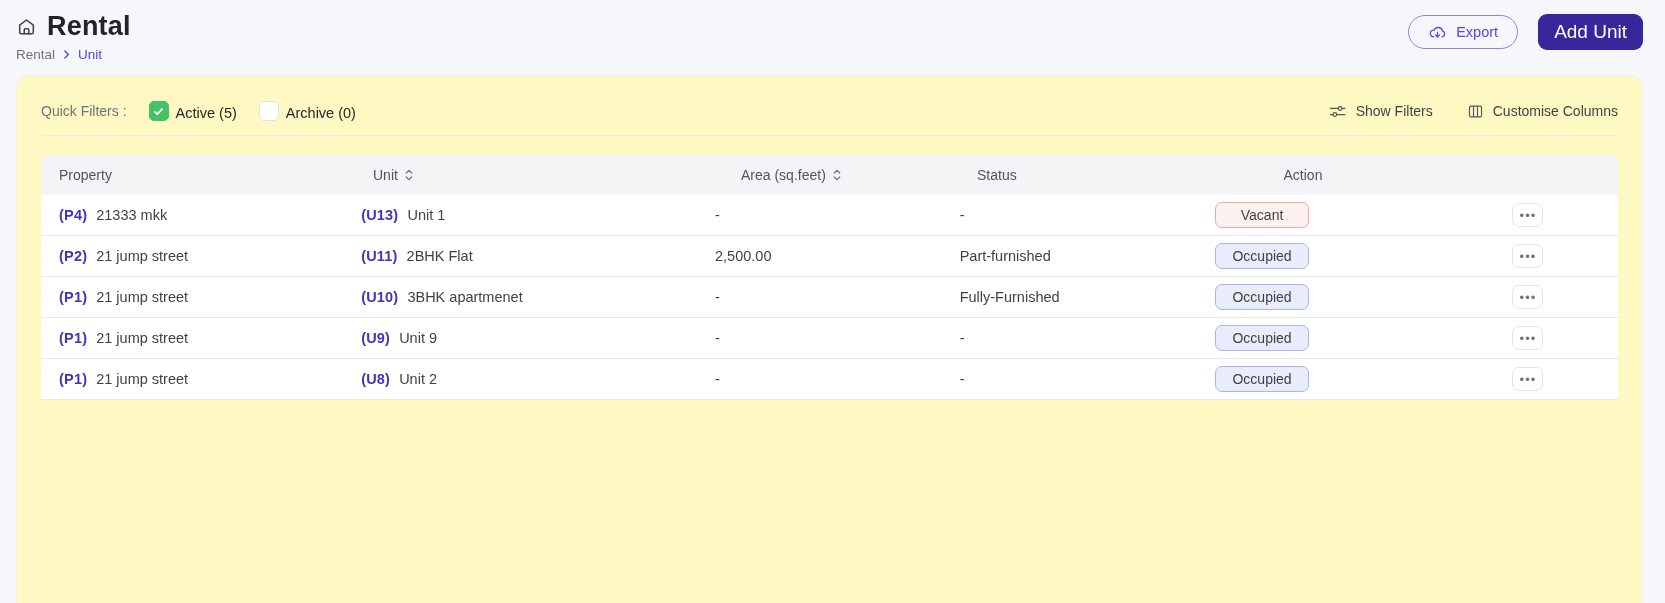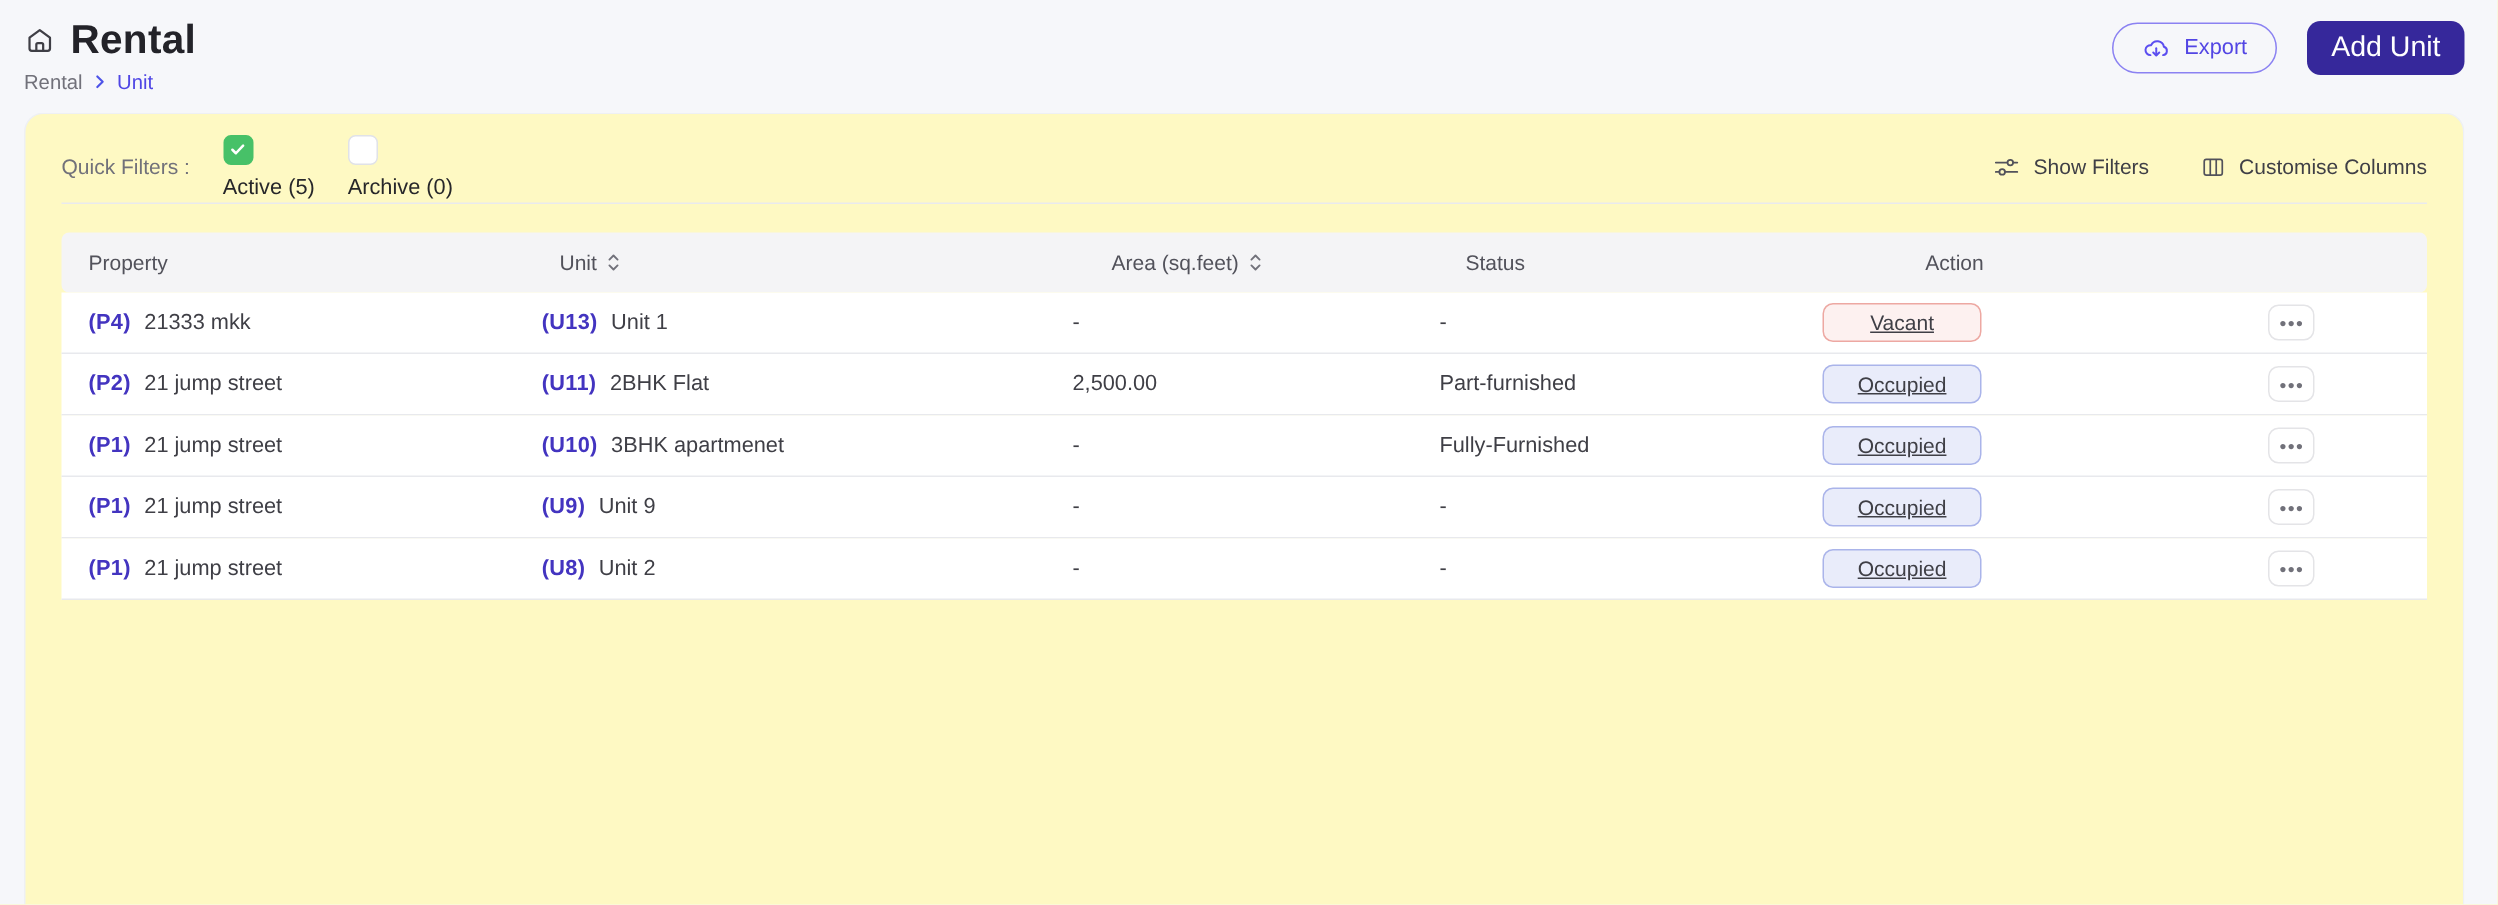--- a/index.html
+++ b/index.html
@@ -46,21 +46,21 @@
     background:#fef9c3;
     border:1px solid #eef0f4; border-bottom:none;
     border-radius:13px 13px 0 0;
     padding:20px 24px;
   }
 
   
   .filters-bar { display:flex; justify-content:space-between; align-items:center; height:30px; }
   .filters-left { display:flex; align-items:center; gap:22px; }
   .filters-label { color:#71717a; font-size:14px; }
-  .filter-option { display:flex; align-items:flex-start; gap:7px; cursor:pointer;flex-direction:column; }
+  .filter-option { display:flex; align-items:flex-end; gap:7px; cursor:pointer; }
   .checkbox {
     width:20px; height:20px; border-radius:5px;
     background:#fff; border:1.5px solid #e0e2e8;
     display:flex; align-items:center; justify-content:center;
   }
   .filter-option.checked .checkbox { background:#47c168; border-color:#47c168; }
   .filter-option .check-glyph { display:none; }
   .filter-option.checked .check-glyph { display:block; }
   .filter-label { font-size:14.5px; font-weight:500; color:#27272a; }
 
@@ -78,22 +78,22 @@
   .col-property  { width:302px; padding-left:18px; }
   .col-unit      { width:356px; padding-left:18px; }
   .col-area      { width:242px; padding-left:18px; }
   .col-furnishing{ width:272px; padding-left:18px; }
   .col-status    { width:220px; justify-content:flex-start; }
   .col-action    { width:188px; justify-content:center; }
   .tbody .tr { height:41px; border-bottom:1px solid #e8e9ed; background:#fff; }
   .code { color:#4334c0; font-weight:700; margin-right:9px; letter-spacing:.2px; }
 
   .badge {
-    display:inline-block; width:106px; text-align:center;
-    padding:4px 0; border-radius:7px; font-size:14px; color:#3f3f46;text-decoration:underline;
+    display:inline-block; width:94px; text-align:center;
+    padding:4px 0; border-radius:7px; font-size:14px; color:#3f3f46;
   }
   .badge-vacant   { background:#fdf1f0; border:1px solid #eda8a2; }
   .badge-occupied { background:#e9ecfa; border:1px solid #aab4ea; }
 
   .action-btn {
     width:31px; height:24px; border-radius:7px;
     background:#fff; border:1px solid #e4e4e7;
     display:flex; align-items:center; justify-content:center;
     cursor:pointer; color:#71717a; font-size:13px; line-height:1;
     font-family:inherit; letter-spacing:1px;

